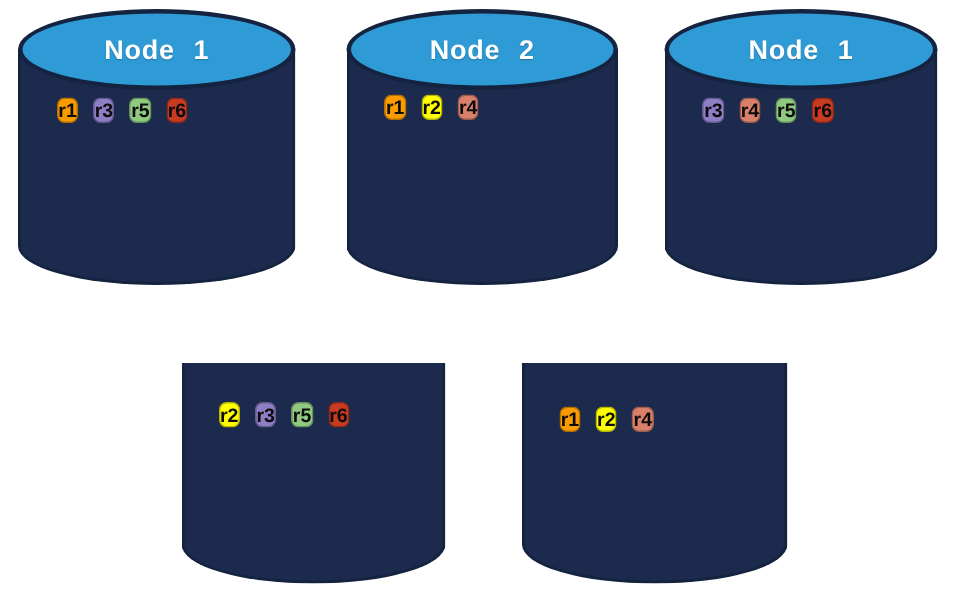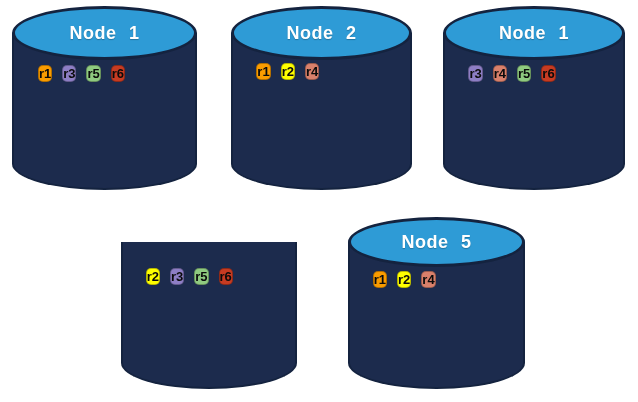--- a/index.html
+++ b/index.html
@@ -163,23 +163,20 @@
           <span>r5</span>
         </div>
         <div class="bar" style="background: rgb(198, 59, 34);">
           <span>r6</span>
         </div>
       </div>
   </div>
 
   <div class="node n4">
     <div class="cyl-body"></div>
-    <div class="cyl-top">
-      <span class="node-title">Node 5</span>
-    </div>
     <div class="replica-list">
         <div class="bar" style="background: rgb(250, 156, 0);">
           <span>r1</span>
         </div>
         <div class="bar" style="background: rgb(255, 255, 0);">
           <span>r2</span>
         </div>
         <div class="bar" style="background: rgb(217, 128, 107);">
           <span>r4</span>
         </div>

